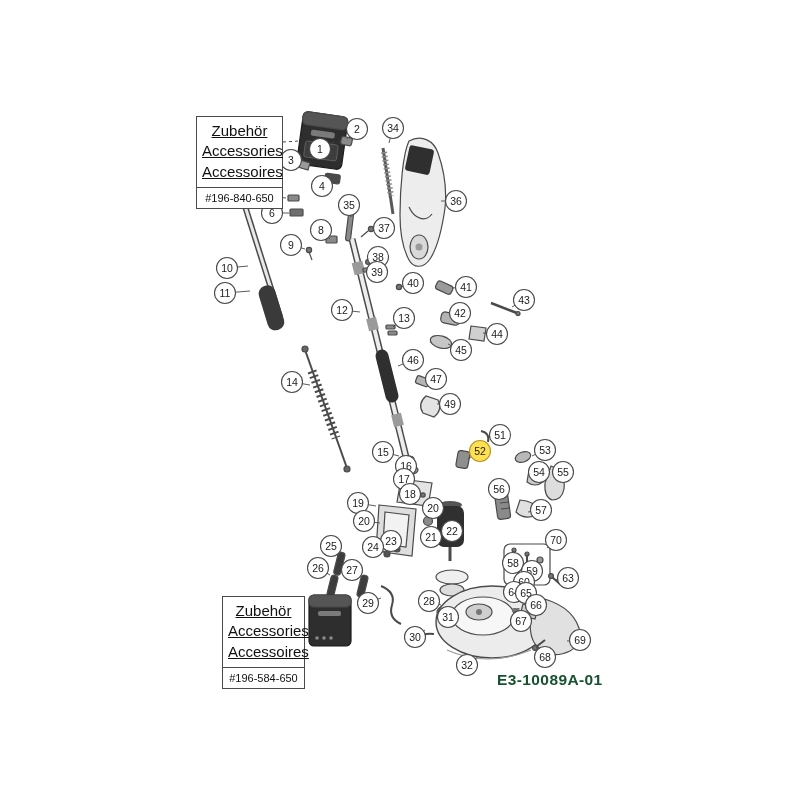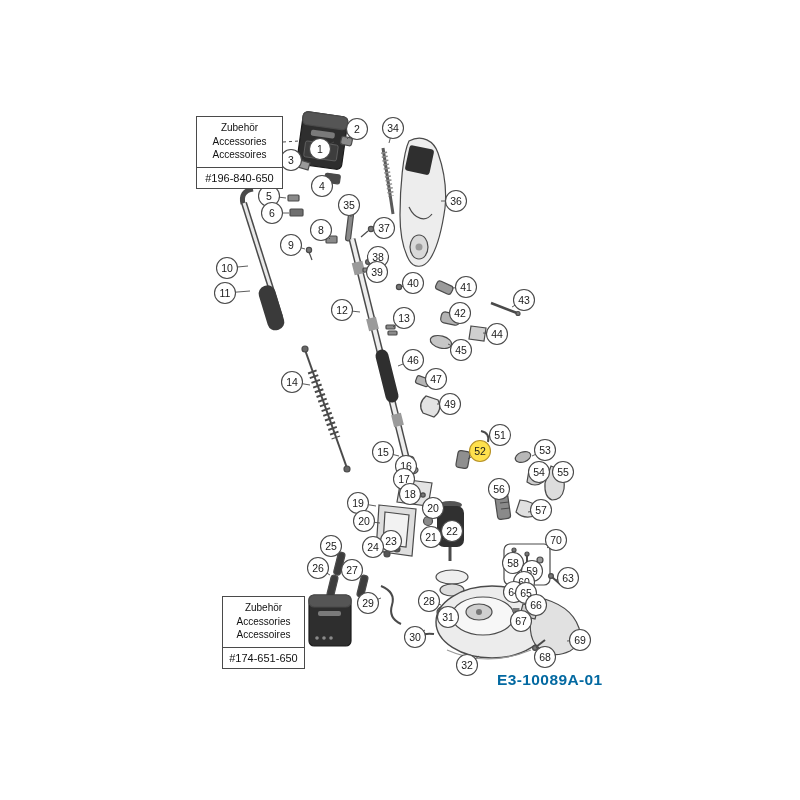--- a/index.html
+++ b/index.html
@@ -2,23 +2,23 @@
 <html><head>
 <meta charset="utf-8">
 <title>Exploded Parts Diagram</title>
 <style>
   html,body{margin:0;padding:0;background:#fff;}
   .stage{position:relative;width:800px;height:800px;background:#ffffff;overflow:hidden;
          font-family:"Liberation Sans",sans-serif;color:#111;}
   svg.layer{position:absolute;left:0;top:0;}
   svg{font-family:"Liberation Sans",sans-serif;}
   .acc-box{position:absolute;border:1.3px solid #4a4a4a;background:#fff;text-align:center;}
-  .acc-lines{padding:4px 5px 5px;font-size:10px;line-height:1.35;}
+  .acc-lines{padding:4px 5px 5px;font-size:15px;line-height:1.35;text-decoration:underline;}
   .acc-part{border-top:1.3px solid #4a4a4a;padding:4px 3px;font-size:11px;}
-  .diagram-code{position:absolute;font-size:15.5px;font-weight:bold;letter-spacing:.4px;color:#0369a1;}
+  .diagram-code{position:absolute;font-size:15.5px;font-weight:bold;letter-spacing:.4px;color:#14532d;}
 </style>
 </head>
 <body>
 
 <div class="stage">
 
   <svg class="layer" id="art-layer" width="800" height="800" viewBox="0 0 800 800">
     <g stroke="#4a4a4a" fill="none" stroke-width="1.2">
 
       <line x1="283" y1="142" x2="299" y2="141" stroke-dasharray="3 3" stroke-width="1"></line>
@@ -533,18 +533,18 @@
     </div>
     <div class="acc-part">#196-840-650</div>
   </div>
 
   <div class="acc-box" style="left:222px;top:596px;width:81px;">
     <div class="acc-lines">
       <div>Zubehör</div>
       <div>Accessories</div>
       <div>Accessoires</div>
     </div>
-    <div class="acc-part">#174-651-650</div>
+    <div class="acc-part">#196-584-650</div>
   </div>
 
   <div class="diagram-code" style="left:497px;top:671px;">E3-10089A-01</div>
 
 </div>
 
 </body></html>

